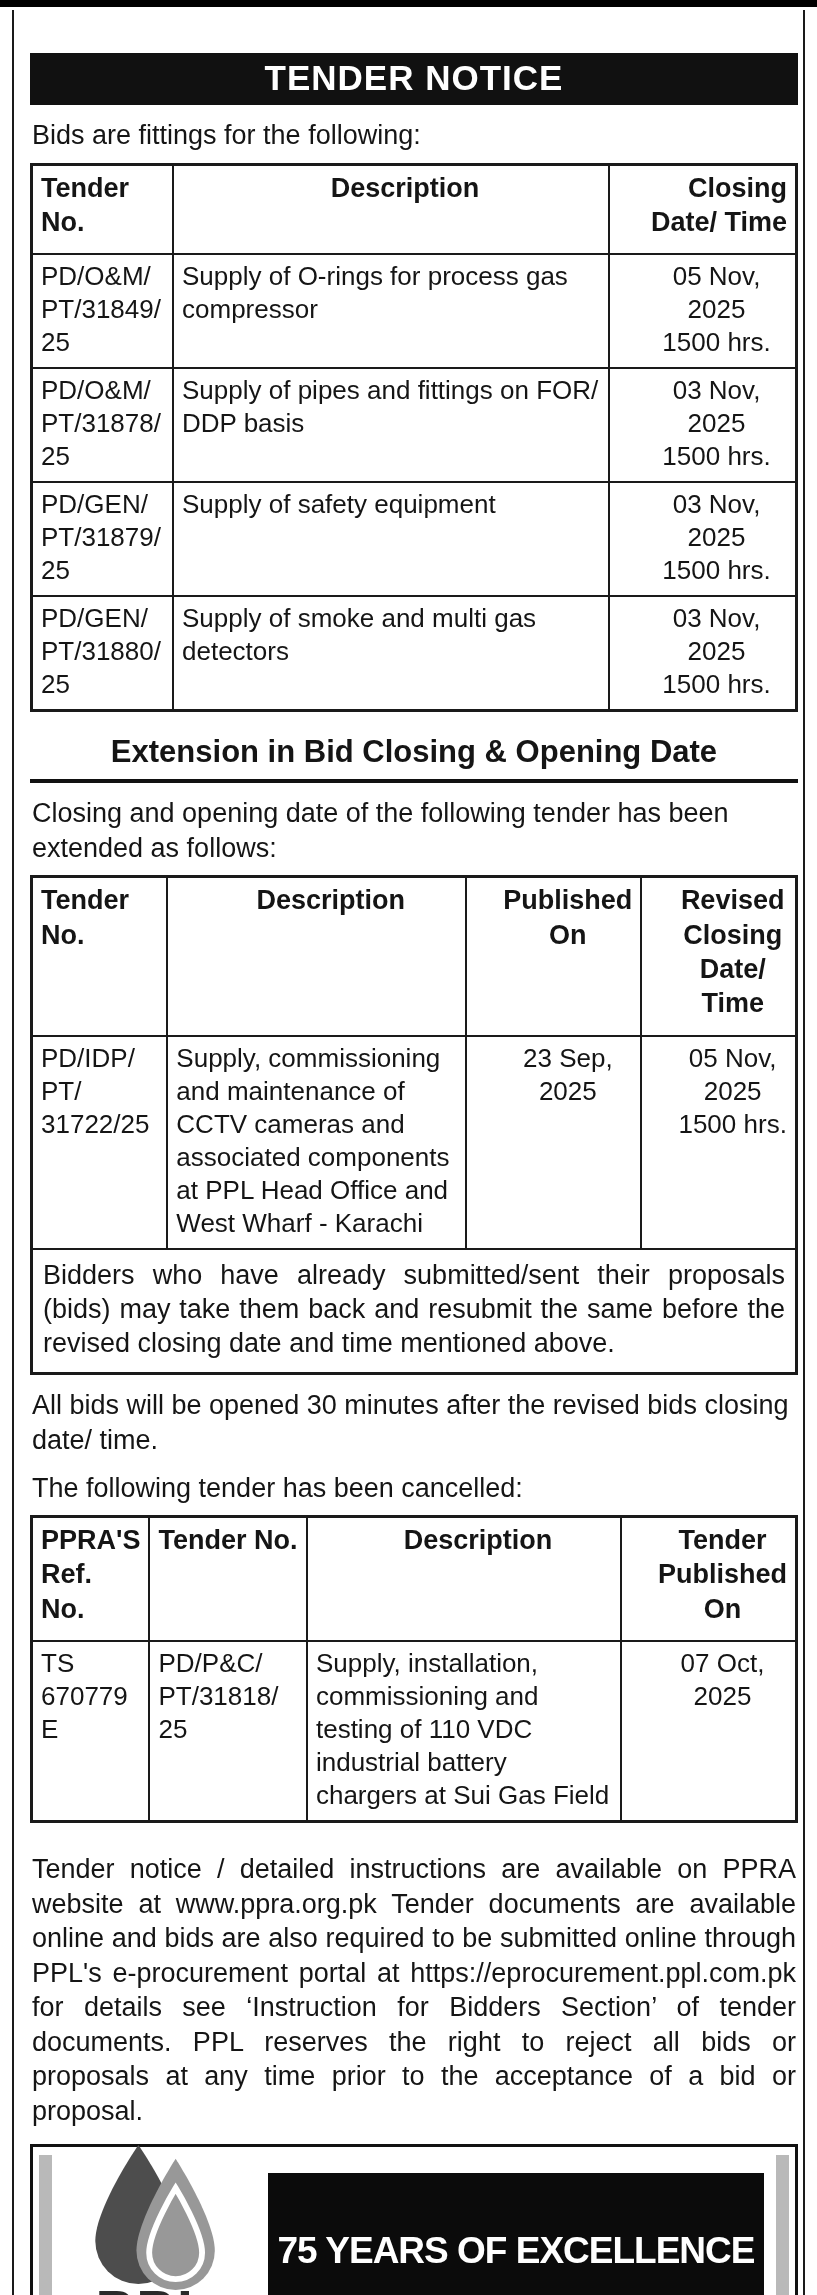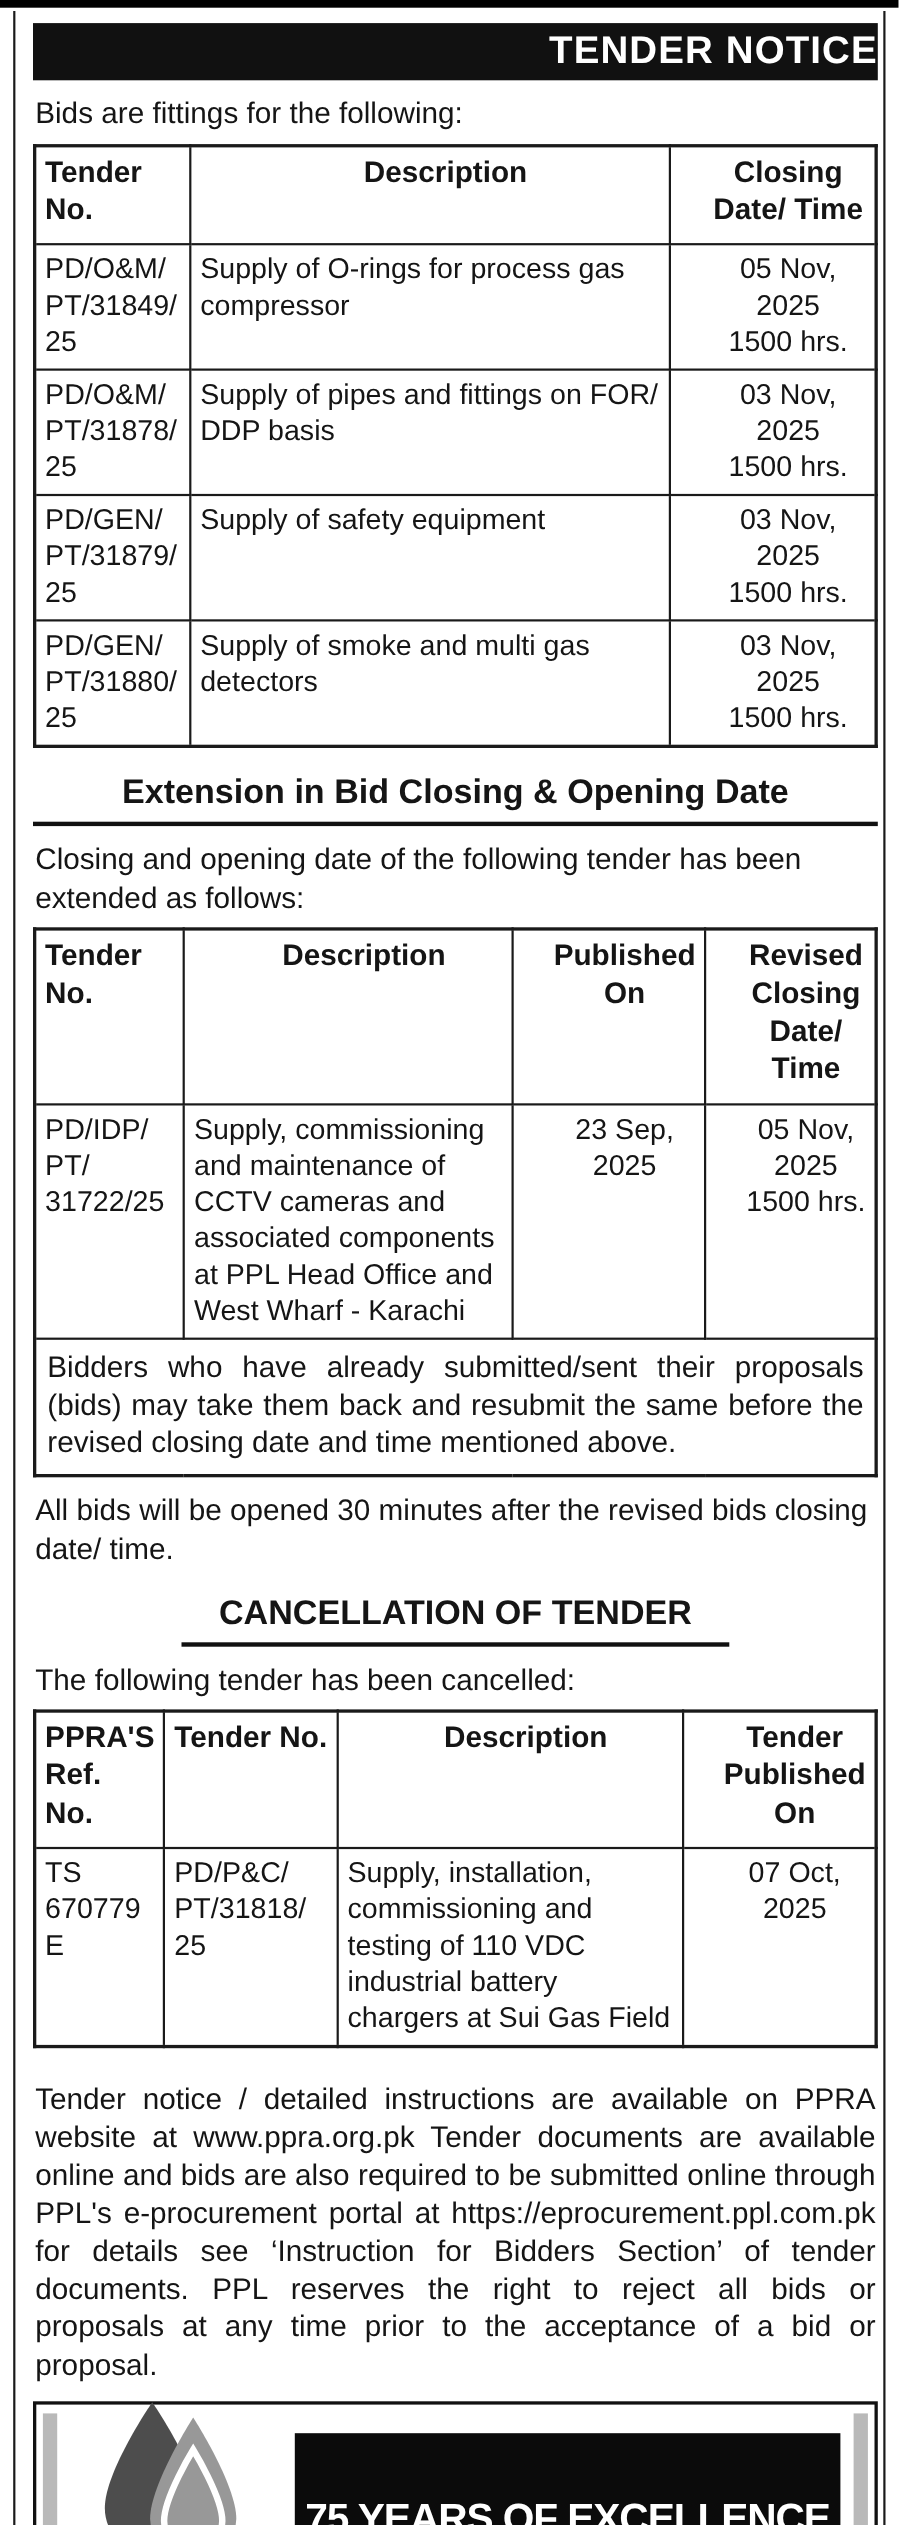--- a/index.html
+++ b/index.html
@@ -15,25 +15,26 @@
     margin: 3px 12px 0 12px;
     border-left: 2px solid #1a1a1a;
     border-right: 2px solid #1a1a1a;
     border-bottom: 6px solid #111;
     padding: 11px 5px 8px 16px;
     min-height: 2255px;
   }
   .title-banner {
     background: #111;
     color: #fff;
-    text-align: right;
+    text-align: center;
     font-weight: bold;
     font-size: 35px;
     letter-spacing: 1px;
     padding: 5px 0 7px 0;
+    margin-top: 32px;
   }
   .para {
     font-size: 27px;
     line-height: 1.28;
     margin: 13px 2px 10px 2px;
   }
   .justify { text-align: justify; margin-top: 29px; }
   table {
     border-collapse: collapse;
     width: 100%;
@@ -63,21 +64,21 @@
   .section-heading-inline {
     display: inline-block;
     font-size: 31px;
     font-weight: bold;
     border-bottom: 4px solid #111;
     padding: 6px 34px 9px 34px;
   }
   .note-cell { font-size: 27px; padding: 8px 10px 12px 10px; }
   .b { font-weight: normal; }
   
-  .t1 .c1 { width: 18.5%; } .t1 .c2 { width: 57%; } .t1 .c3 { width: 24.5%; }
+  .t1 .c1 { width: 18.5%; } .t1 .c2 { width: 57%; } .t1 .c3 { width: 24.5%; text-align: right; }
   .t2 .c1 { width: 19%; } .t2 .c2 { width: 43.5%; } .t2 .c3 { width: 17%; margin-left: 48px; } .t2 .c4 { width: 20.5%; }
   .t3 .c1 { width: 14.5%; } .t3 .c2 { width: 21%; } .t3 .c3 { width: 42%; } .t3 .c4 { width: 22.5%; }
   
   .brand-footer {
     border: 3px solid #111;
     margin-top: 16px;
     height: 200px;
     display: flex;
     align-items: stretch;
     padding: 6px;
@@ -176,23 +177,20 @@
 1500 hrs.</td>
     </tr>
     <tr>
       <td colspan="4" class="note-cell justify">Bidders who have already submitted/sent their proposals (bids) may take them back and resubmit the same before the revised closing date and time mentioned above.</td>
     </tr>
   </tbody>
     </table>
 
   <div class="para">All bids will be opened 30 minutes after the revised bids closing date/ time.</div>
 
-  <div class="heading-wrap">
-    <span class="section-heading-inline">CANCELLATION OF TENDER</span>
-  </div>
 
   <div class="para">The following tender has been cancelled:</div>
 
   <table class="t3">
     <tbody>
         <tr>
       <th class="c1">PPRA'S Ref. No.</th>
       <th class="c2">Tender No.</th>
       <th class="c3 center">Description</th>
       <th class="c4 center">Tender Published On</th>

